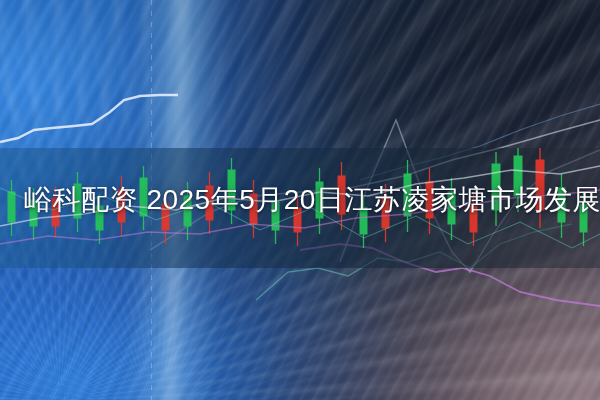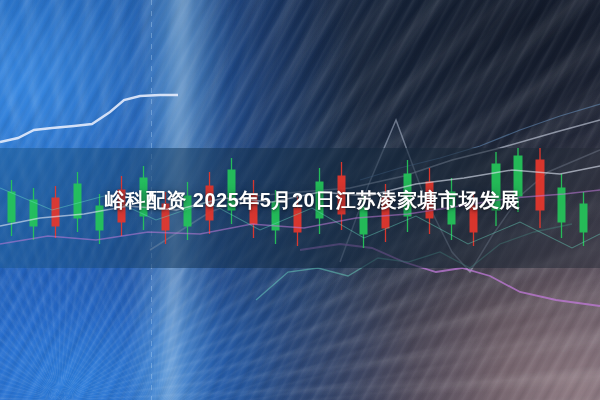--- a/index.html
+++ b/index.html
@@ -192,22 +192,22 @@
     height: 400px;
     display: flex;
     flex-direction: column;
     align-items: center;
     justify-content: center;
     gap: 6px;
     text-align: center;
   }
   .headline .line {
     color: #ffffff;
-    font-size: 20px;
-    font-weight: 700;
+    font-size: 28px;
+    font-weight: 400;
     line-height: 40px;
     letter-spacing: 0.5px;
     white-space: nowrap;
     text-shadow:
       0 1px 3px rgba(0,0,0,0.55),
       0 0 10px rgba(10,30,60,0.45);
     padding-left: 25px;
   }
 </style>
 </head>

